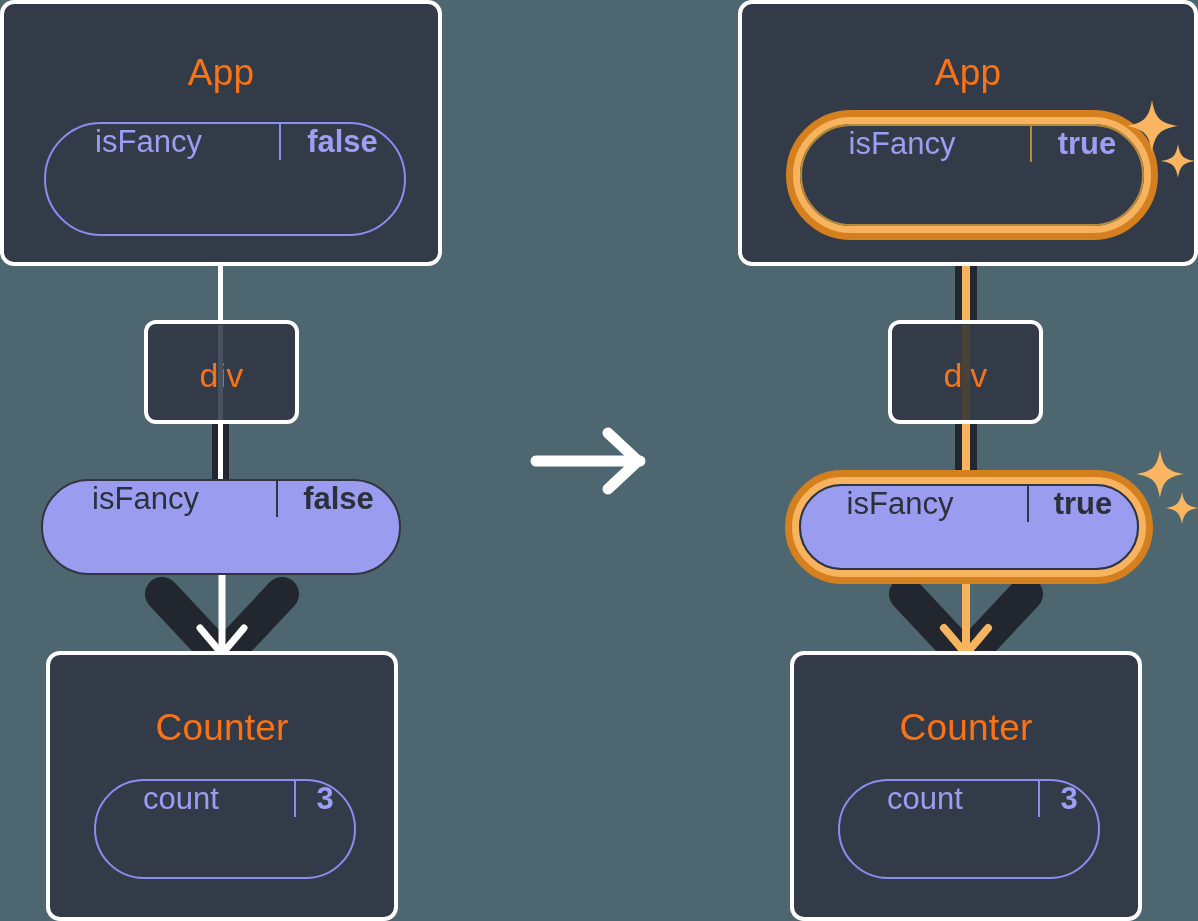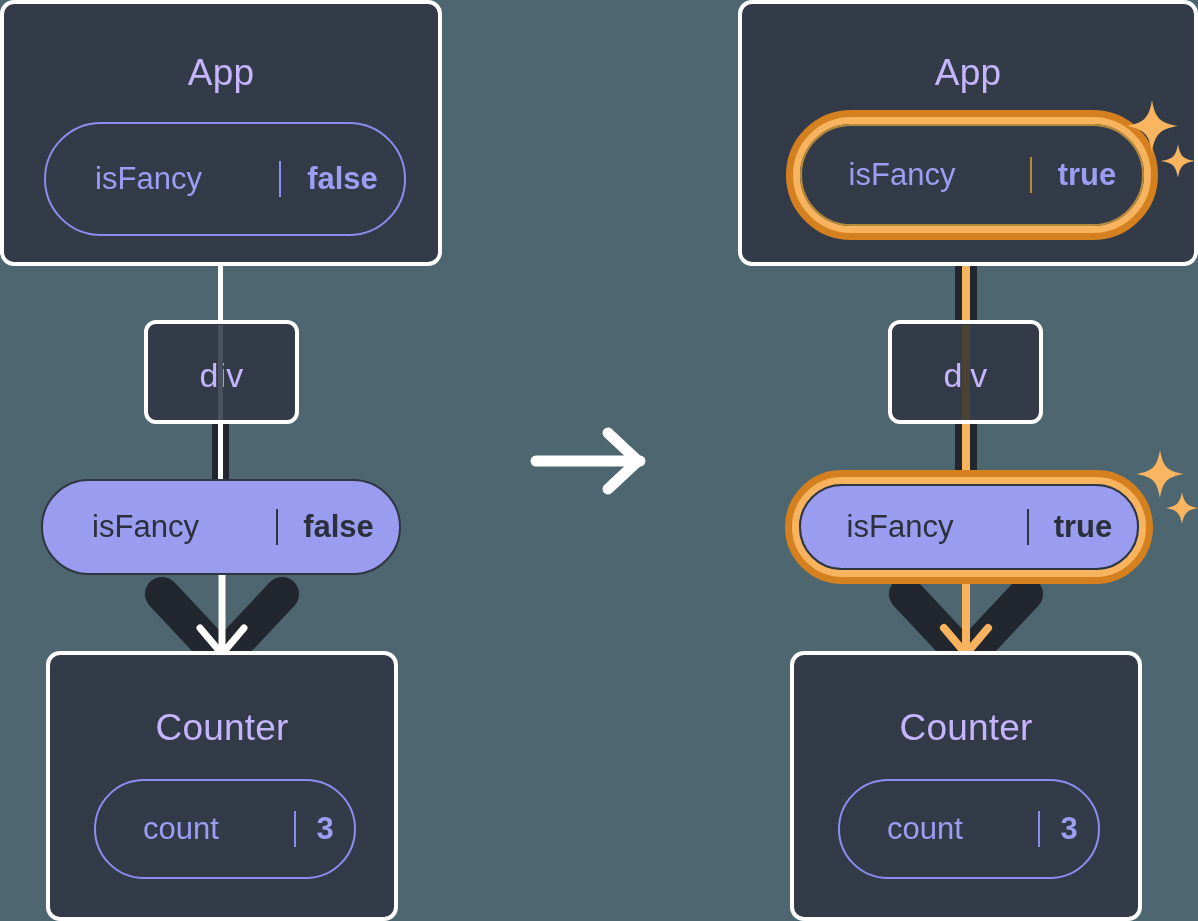--- a/index.html
+++ b/index.html
@@ -16,30 +16,30 @@
     position:absolute;
     background:#343b48;
     border:4px solid #ffffff;
     border-radius:14px;
     box-sizing:border-box;
     z-index:5;
   }
   .node-title{
     position:absolute;left:0;right:0;
     text-align:center;
-    color:#c4b5fd;
+    color:#f97316;
     font-size:37px;
     letter-spacing:.2px;
   }
 
   
   .pill{
     position:absolute;
     box-sizing:border-box;
-    display:flex;align-items:center;
+    display:flex;align-items:flex-start;
     border-radius:999px;
     overflow:hidden;
     z-index:9;
     gap:28px;
   }
   .pill .cell{
     display:flex;align-items:center;justify-content:center;
     font-size:31px;
     box-sizing:border-box;
     white-space:nowrap;

